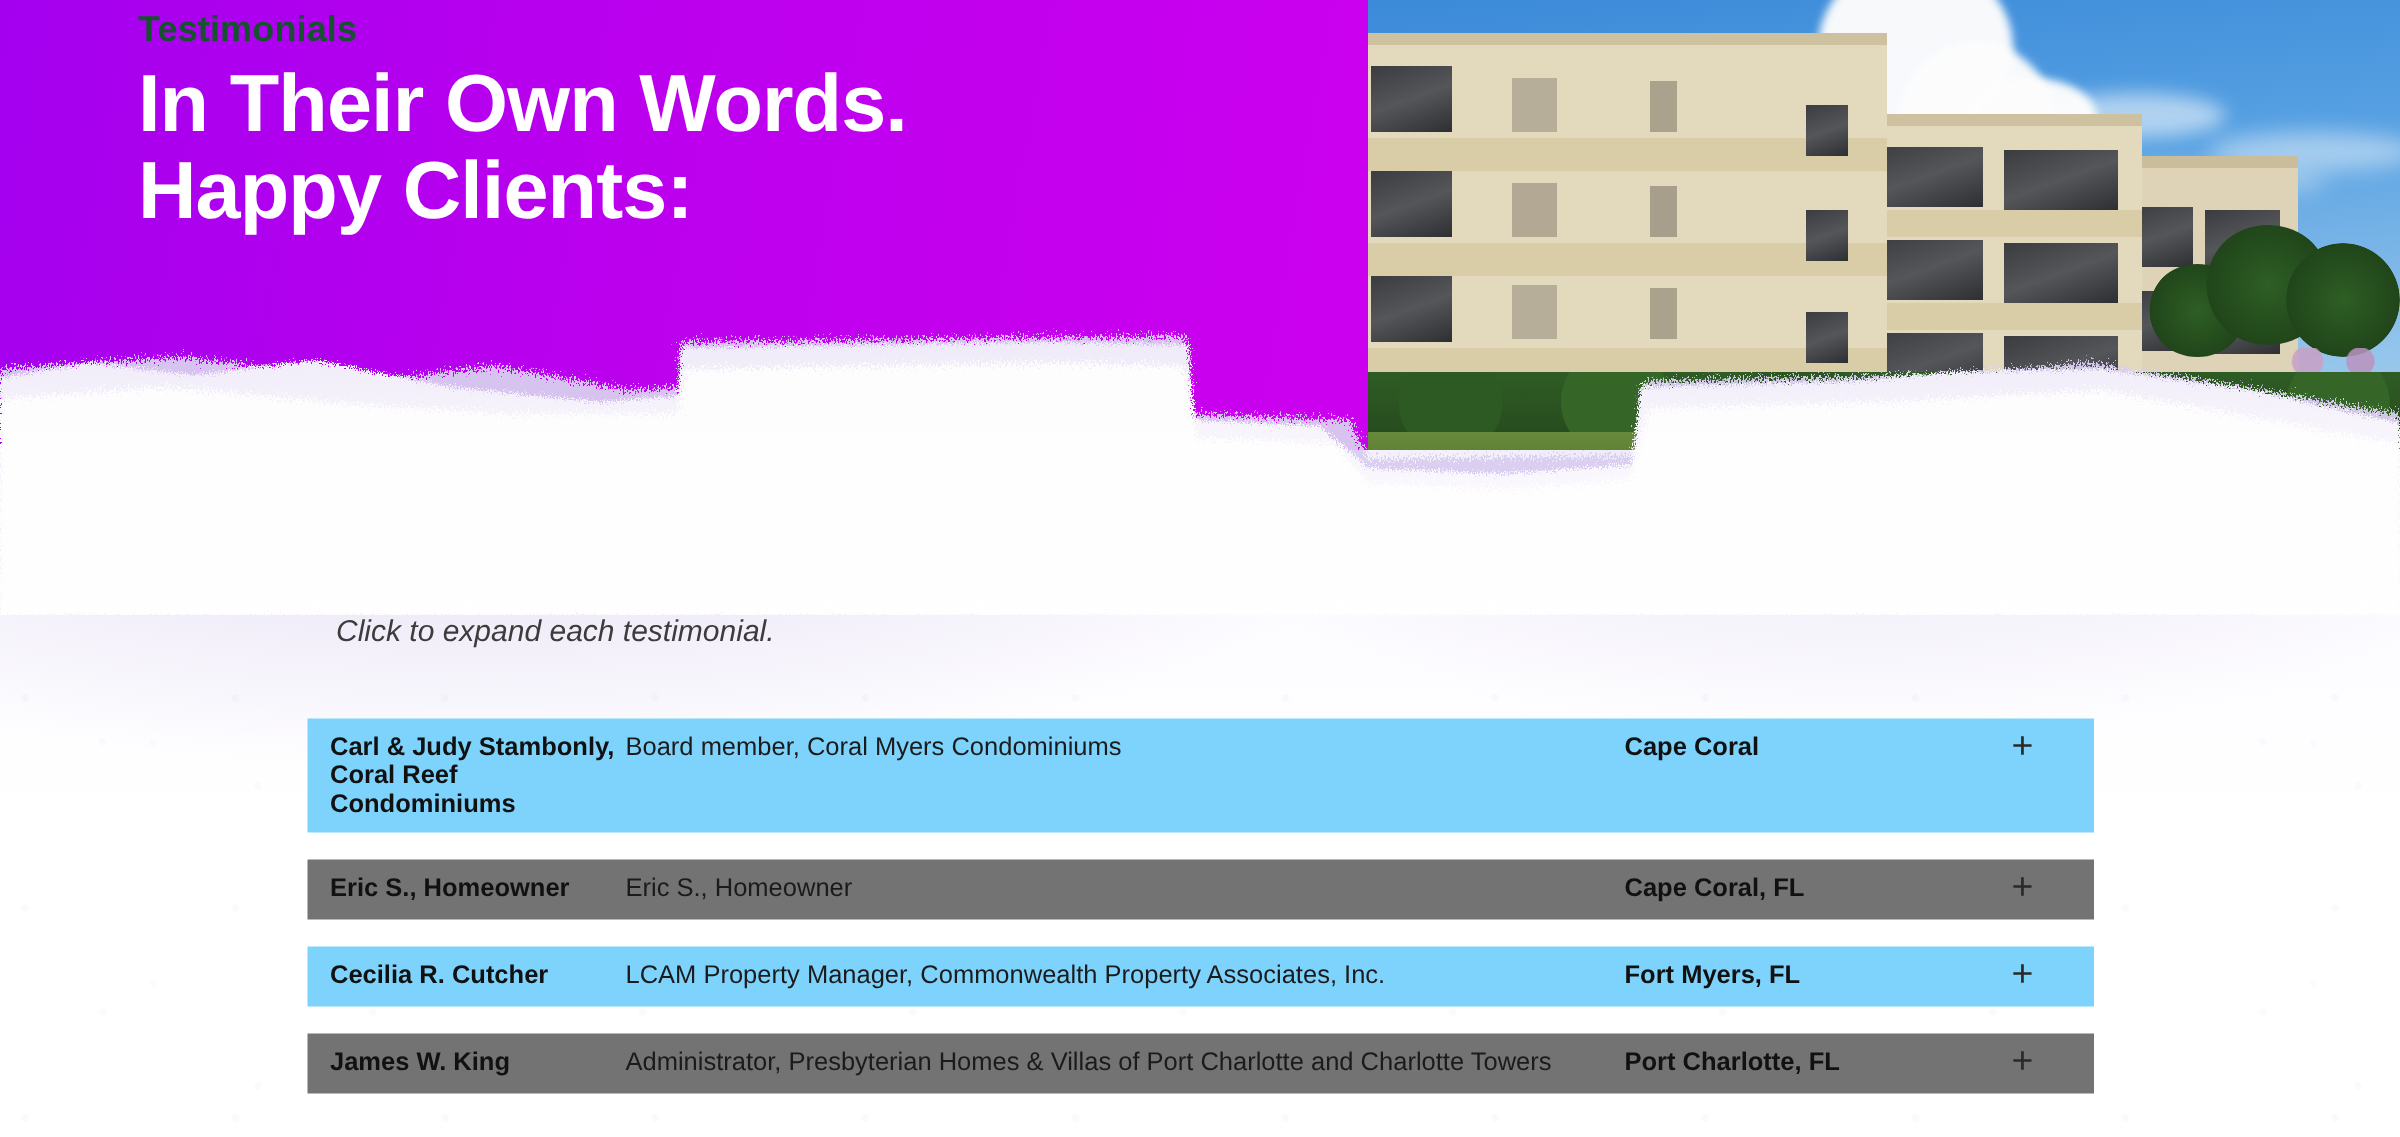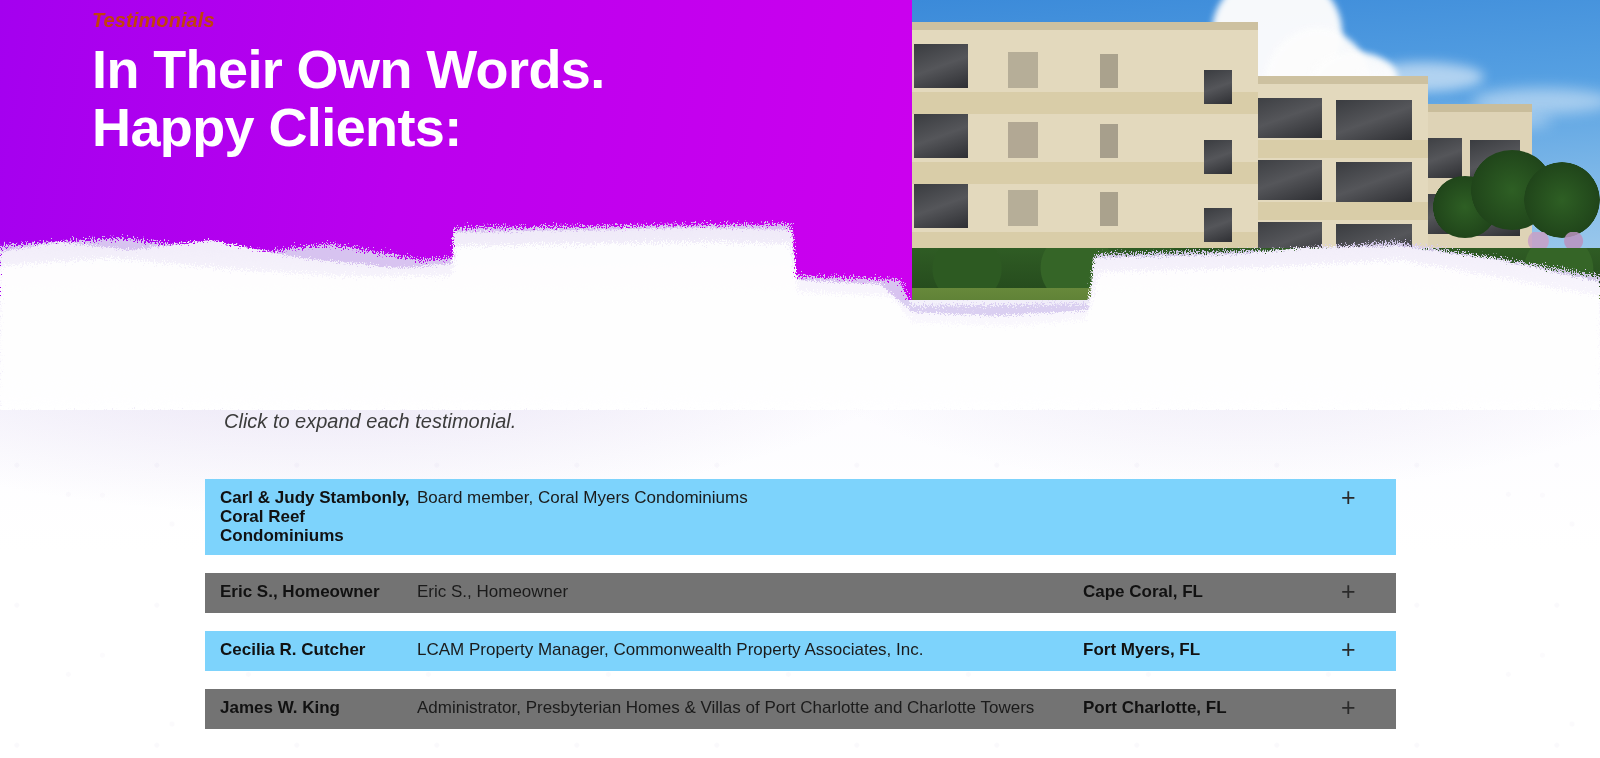--- a/index.html
+++ b/index.html
@@ -155,26 +155,25 @@
       radial-gradient(circle at 38% 8%,  rgba(140,120,180,.07) 0 2px, transparent 3px),
       radial-gradient(circle at 64% 22%, rgba(140,120,180,.06) 0 2px, transparent 3px),
       radial-gradient(circle at 86% 12%, rgba(140,120,180,.07) 0 2px, transparent 3px);
     background-size: 140px 140px, 180px 180px, 160px 160px, 200px 200px;
   }
 
   
   .eyebrow {
     position: absolute;
     left: 92px; top: 9px;
-    font-size: 20px;
+    font-size: 24px;
     font-weight: bold;
-    color: #c2410c;
+    color: #14532d;
     letter-spacing: .1px;
     line-height: 22px;
-    font-style: italic;
   }
   .headline {
     position: absolute;
     left: 92px; top: 40px;
     font-size: 54px;
     font-weight: bold;
     color: #ffffff;
     line-height: 58px;
     letter-spacing: -.6px;
   }
@@ -357,20 +356,21 @@
     </g>
   </svg>
 
   <div class="hint">Click to expand each testimonial.</div>
 
   <div class="rows">
 
     <div class="row blue">
       <div class="c-name">Carl &amp; Judy Stambonly, Coral Reef Condominiums</div>
       <div class="c-role">Board member, Coral Myers Condominiums</div>
+      <div class="c-loc">Cape Coral</div>
       <div class="c-plus">+</div>
     </div>
 
     <div class="row green">
       <div class="c-name">Eric S., Homeowner</div>
       <div class="c-role">Eric S., Homeowner</div>
       <div class="c-loc">Cape Coral, FL</div>
       <div class="c-plus">+</div>
     </div>
 

